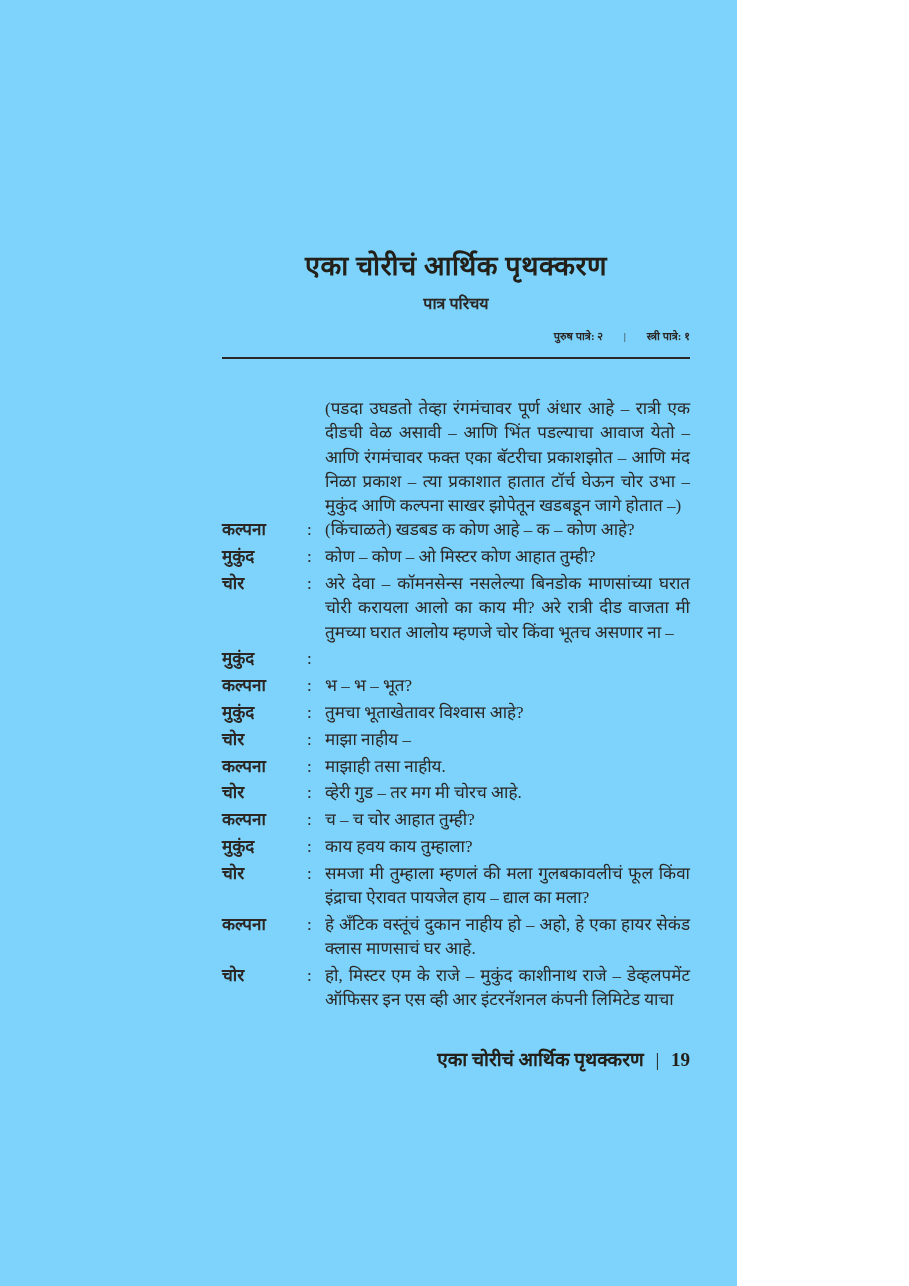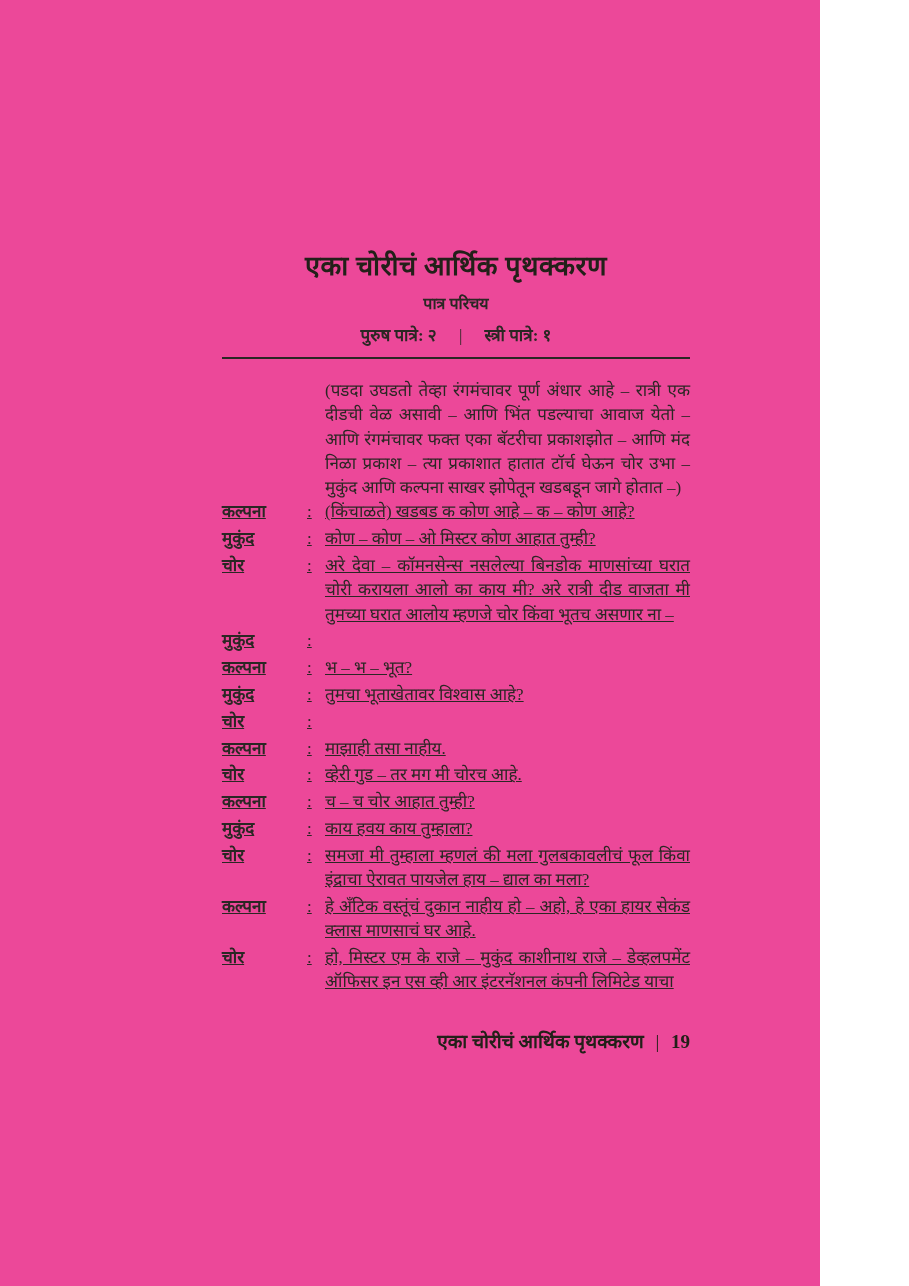--- a/index.html
+++ b/index.html
@@ -2,23 +2,23 @@
 <html><head>
 <meta charset="utf-8">
 <style>
   html, body {
     margin: 0;
     padding: 0;
     background: #ffffff;
   }
   .page {
     position: relative;
-    width: 820px;
+    width: 737px;
     height: 1286px;
-    background: #ec4899;
+    background: #7dd3fc;
     font-family: "Liberation Serif", "DejaVu Serif", serif;
     color: #2b2724;
     overflow: hidden;
   }
   .content {
     position: absolute;
     left: 222px;
     top: 248px;
     width: 468px;
   }
@@ -33,54 +33,53 @@
   }
   .subtitle {
     margin-top: 9px;
     text-align: center;
     font-size: 16px;
     line-height: 22px;
     font-weight: bold;
   }
   .castline {
     margin-top: 10px;
-    text-align: center;
-    font-size: 17px;
+    text-align: right;
+    font-size: 11px;
     line-height: 22px;
     font-weight: bold;
   }
   .castline .pipe {
     display: inline-block;
     margin: 0 18px;
     font-weight: normal;
   }
   .rule {
     margin-top: 10px;
     height: 0;
     border: none;
     border-top: 2.5px solid #2b2724;
   }
   .stage {
-    margin-top: 20px;
+    margin-top: 38px;
     margin-left: 103px;
     width: 365px;
     font-size: 17px;
     line-height: 24.3px;
     text-align: justify;
   }
   .dialogues {
     margin-top: 0;
   }
   .row {
     display: flex;
     align-items: flex-start;
     margin-bottom: 2.5px;
     font-size: 17px;
     line-height: 24.3px;
-    text-decoration: underline;
   }
   .speaker {
     width: 85px;
     flex: 0 0 85px;
     font-weight: bold;
   }
   .colon {
     width: 18px;
     flex: 0 0 18px;
   }
@@ -154,20 +153,21 @@
 
   <div class="row">
     <span class="speaker">मुकुंद</span>
     <span class="colon">:</span>
     <span class="line">तुमचा भूताखेतावर विश्वास आहे?</span>
   </div>
 
   <div class="row">
     <span class="speaker">चोर</span>
     <span class="colon">:</span>
+    <span class="line">माझा नाहीय –</span>
   </div>
 
   <div class="row">
     <span class="speaker">कल्पना</span>
     <span class="colon">:</span>
     <span class="line">माझाही तसा नाहीय.</span>
   </div>
 
   <div class="row">
     <span class="speaker">चोर</span>

